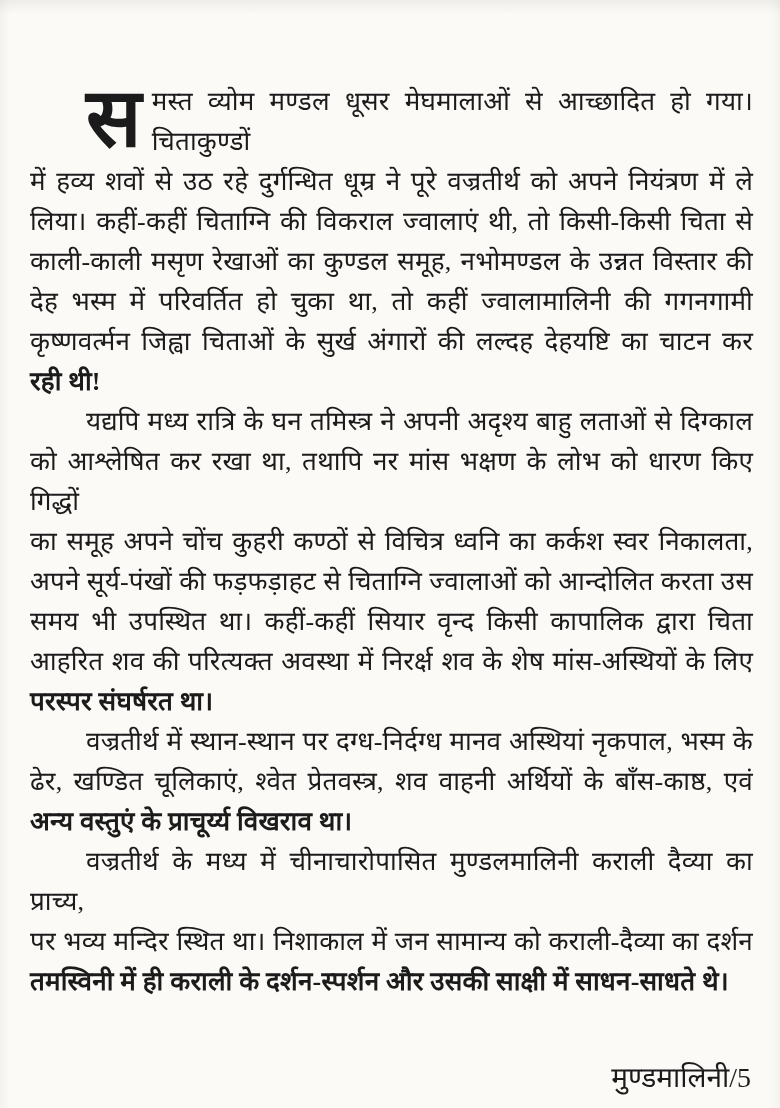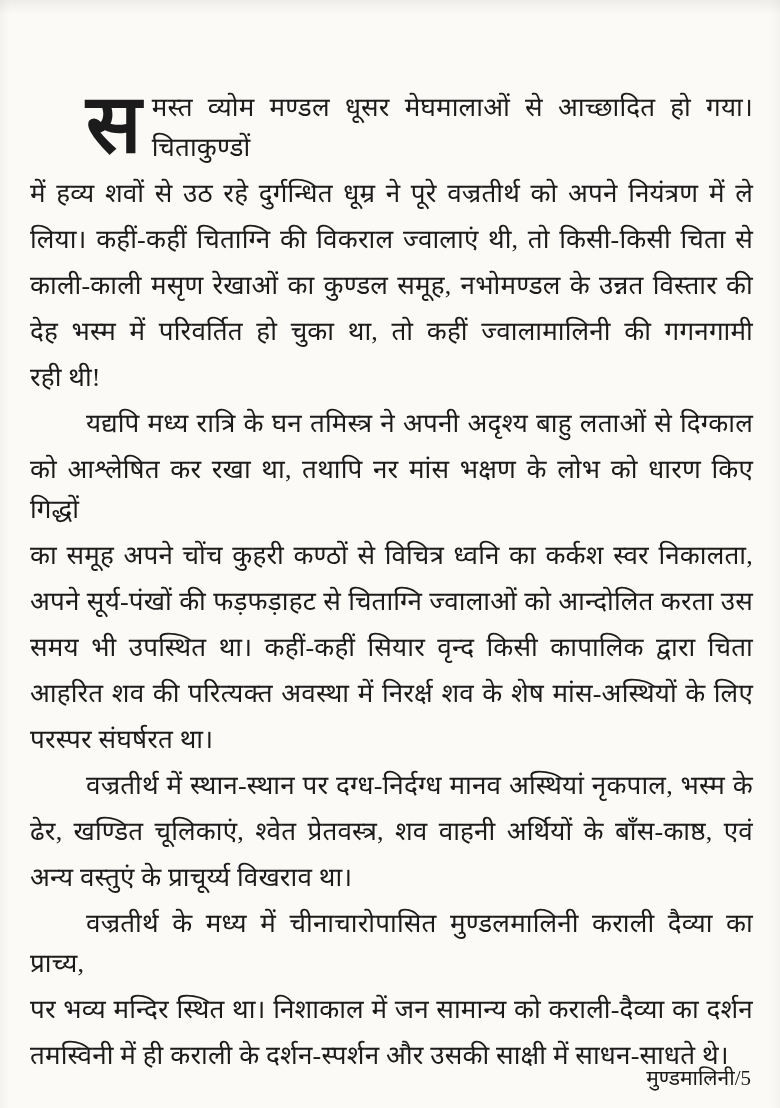--- a/index.html
+++ b/index.html
@@ -34,56 +34,57 @@
     right: 27px;
     top: 82px;
     font-size: 26px;
     line-height: 40px;
     letter-spacing: 0.2px;
   }
   .para { margin: 0; }
   .line {
     text-align: justify;
     text-align-last: justify;
-    margin-top: 6px;
   }
   .line.para-last {
     text-align-last: left;
+    font-weight: bold;
   }
   .line.first-indent {
     text-indent: 56px;
   }
   .dropcap {
     float: left;
     font-weight: bold;
     font-size: 82px;
     line-height: 70px;
     height: 78px;
     margin: 2px 10px 0 56px;
   }
   .footer {
     position: absolute;
     right: 29px;
     bottom: 16px;
-    font-size: 21px;
+    font-size: 28px;
     line-height: 28px;
   }
 </style>
 </head>
 <body>
 
 <div class="page" style="background: rgb(251, 250, 247); color: rgb(27, 27, 27);">
   <div class="text-block" id="text-block">
       <div class="para">
         <span class="dropcap">स</span>
         <div class="line">मस्त व्योम मण्डल धूसर मेघमालाओं से आच्छादित हो गया। चिताकुण्डों</div>
         <div class="line">में हव्य शवों से उठ रहे दुर्गन्धित धूम्र ने पूरे वज्रतीर्थ को अपने नियंत्रण में ले</div>
         <div class="line">लिया। कहीं-कहीं चिताग्नि की विकराल ज्वालाएं थी, तो किसी-किसी चिता से</div>
         <div class="line">काली-काली मसृण रेखाओं का कुण्डल समूह, नभोमण्डल के उन्नत विस्तार की</div>
         <div class="line">देह भस्म में परिवर्तित हो चुका था, तो कहीं ज्वालामालिनी की गगनगामी</div>
+        <div class="line">कृष्णवर्त्मन जिह्वा चिताओं के सुर्ख अंगारों की लल्दह देहयष्टि का चाटन कर</div>
         <div class="line para-last">रही थी!</div>
       </div>
       <div class="para">
         <div class="line first-indent">यद्यपि मध्य रात्रि के घन तमिस्त्र ने अपनी अदृश्य बाहु लताओं से दिग्काल</div>
         <div class="line">को आश्लेषित कर रखा था, तथापि नर मांस भक्षण के लोभ को धारण किए गिद्धों</div>
         <div class="line">का समूह अपने चोंच कुहरी कण्ठों से विचित्र ध्वनि का कर्कश स्वर निकालता,</div>
         <div class="line">अपने सूर्य-पंखों की फड़फड़ाहट से चिताग्नि ज्वालाओं को आन्दोलित करता उस</div>
         <div class="line">समय भी उपस्थित था। कहीं-कहीं सियार वृन्द किसी कापालिक द्वारा चिता</div>
         <div class="line">आहरित शव की परित्यक्त अवस्था में निरर्क्ष शव के शेष मांस-अस्थियों के लिए</div>
         <div class="line para-last">परस्पर संघर्षरत था।</div>

